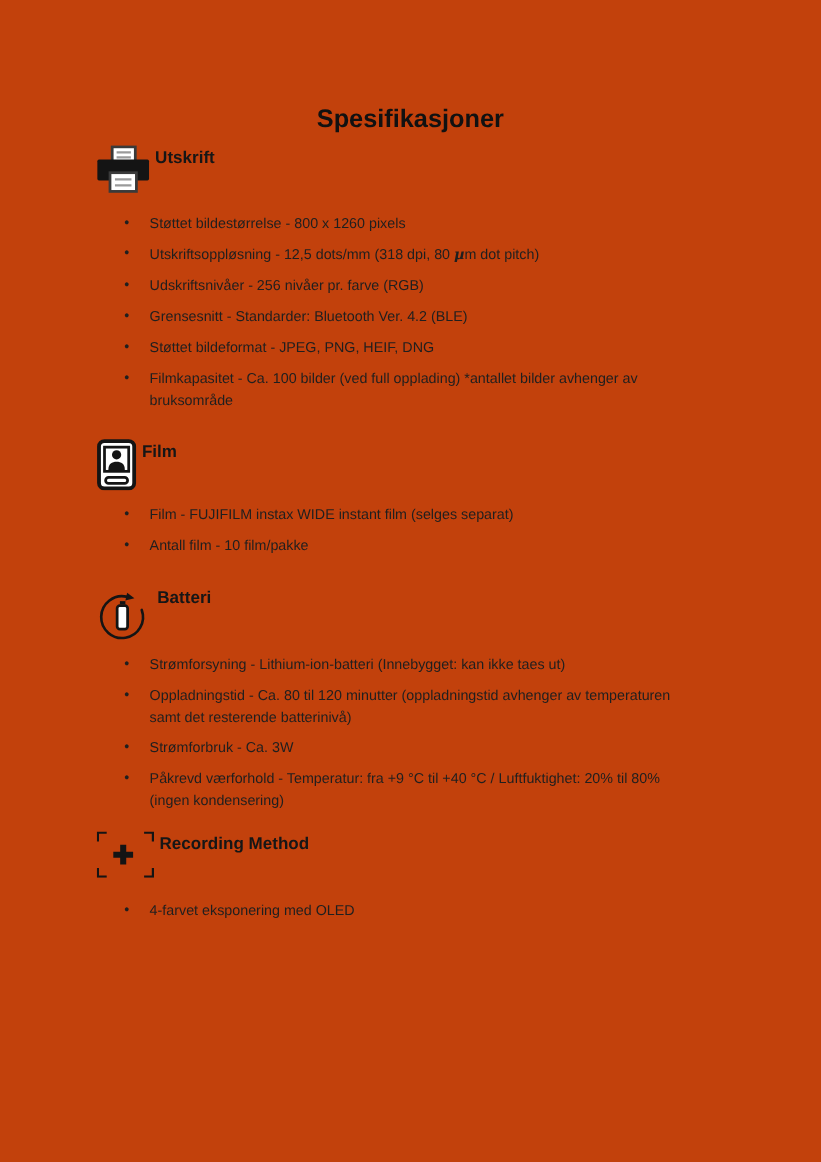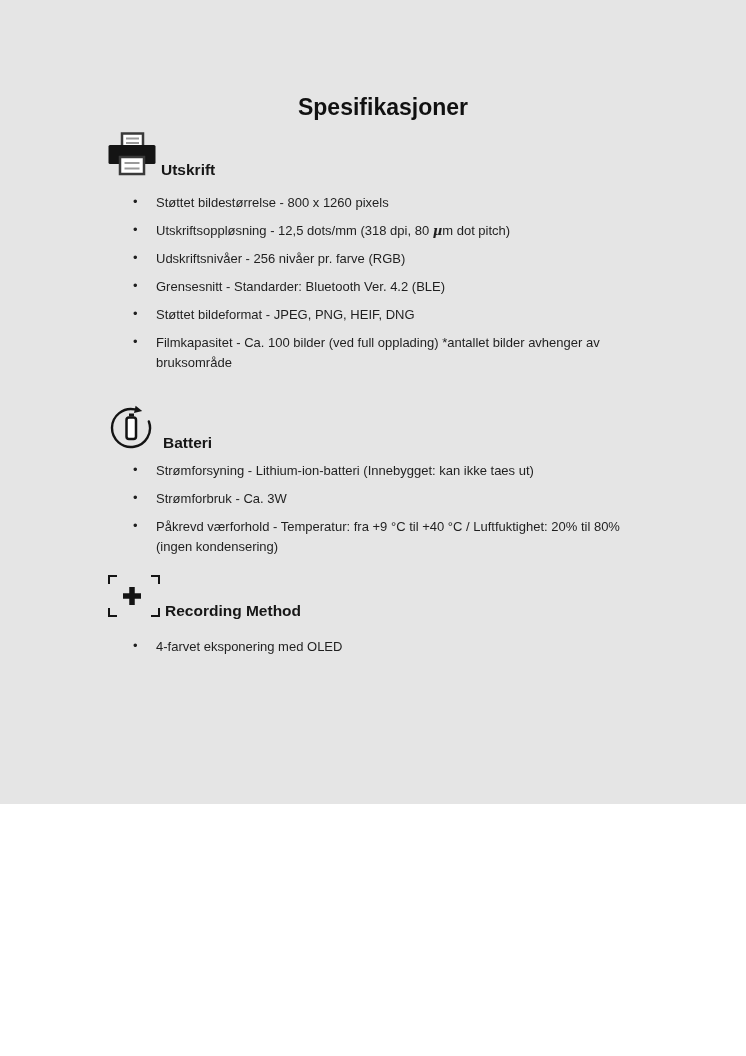--- a/index.html
+++ b/index.html
@@ -1,41 +1,40 @@
 <!DOCTYPE html>
 <html><head>
 <meta charset="utf-8">
 <style>
   * { margin: 0; padding: 0; box-sizing: border-box; }
   html, body { background: #ffffff; }
   .doc {
     position: relative;
     width: 746px;
-    height: 804px;
-    background: #e5e5e5;
+    height: 1056px;
+    background: #c2410c;
     font-family: "Liberation Sans", sans-serif;
     color: #1f1f1f;
     overflow: hidden;
-    padding-left: 20px;
   }
   .title {
     margin-top: 93px;
     text-align: center;
     font-size: 23px;
     line-height: 28px;
     font-weight: 700;
     color: #111111;
   }
   .content {
     padding-left: 88px;
     padding-right: 62px;
   }
   .section-header {
     display: flex;
-    align-items: flex-end;
+    align-items: flex-start;
     gap: 5px;
   }
   .section-header h2 {
     font-size: 15.5px;
     line-height: 18px;
     font-weight: 700;
     color: #161616;
     transform: translateY(3px);
   }
   .icon-box { flex: 0 0 auto; display: block; }
@@ -98,33 +97,50 @@
       <ul class="spec-list">
           <li>Støttet bildestørrelse - 800 x 1260 pixels</li>
           <li>Utskriftsoppløsning - 12,5 dots/mm (318 dpi, 80 <span class="mu">µ</span>m dot pitch)</li>
           <li>Udskriftsnivåer - 256 nivåer pr. farve (RGB)</li>
           <li>Grensesnitt - Standarder: Bluetooth Ver. 4.2 (BLE)</li>
           <li>Støttet bildeformat - JPEG, PNG, HEIF, DNG</li>
           <li>Filmkapasitet - Ca. 100 bilder (ved full opplading) *antallet bilder avhenger av bruksområde</li>
         </ul>
     </section>
 
+    <section class="sec-film">
+      <div class="section-header">
+        <svg class="icon-box" width="36" height="47" viewBox="0 0 36 47">
+          <rect x="2" y="2" width="32" height="43" rx="5" fill="#ffffff" stroke="#141414" stroke-width="3.5"></rect>
+          <rect x="7" y="7.5" width="22" height="22" fill="#ffffff" stroke="#141414" stroke-width="2.5"></rect>
+          <circle cx="18" cy="14.5" r="4.2" fill="#141414"></circle>
+          <path d="M10.5 28.2 C10.5 22.5 13.8 20.8 18 20.8 C22.2 20.8 25.5 22.5 25.5 28.2 Z" fill="#141414"></path>
+          <rect x="8" y="35" width="20" height="5.5" rx="2.75" fill="#ffffff" stroke="#141414" stroke-width="2.5"></rect>
+        </svg>
+        <h2>Film</h2>
+      </div>
+      <ul class="spec-list">
+          <li>Film - FUJIFILM instax WIDE instant film (selges separat)</li>
+          <li>Antall film - 10 film/pakke</li>
+        </ul>
+    </section>
 
     <section class="sec-batteri">
       <div class="section-header">
         <svg class="icon-box" width="50" height="50" viewBox="0 0 50 50">
           <path d="M 26.95 10.42 A 19 19 0 1 0 40.85 22.5" fill="none" stroke="#141414" stroke-width="2.4" stroke-linecap="round"></path>
           <path d="M 34.2 11.9 L 26.0 14.0 L 27.6 6.8 Z" fill="#141414"></path>
           <rect x="18.5" y="18.5" width="9.5" height="21.5" rx="2.5" fill="#ffffff" stroke="#141414" stroke-width="2.5"></rect>
           <rect x="21" y="14.5" width="5" height="3" fill="#141414"></rect>
         </svg>
         <h2>Batteri</h2>
       </div>
       <ul class="spec-list">
           <li>Strømforsyning - Lithium-ion-batteri (Innebygget: kan ikke taes ut)</li>
+          <li>Oppladningstid - Ca. 80 til 120 minutter (oppladningstid avhenger av temperaturen samt det resterende batterinivå)</li>
           <li>Strømforbruk - Ca. 3W</li>
           <li>Påkrevd værforhold - Temperatur: fra +9 °C til +40 °C / Luftfuktighet: 20% til 80% (ingen kondensering)</li>
         </ul>
     </section>
 
     <section class="sec-recording">
       <div class="section-header">
         <svg class="icon-box" width="52" height="42" viewBox="0 0 52 42">
           <path d="M1 9 L1 1 L9 1" fill="none" stroke="#141414" stroke-width="2"></path>
           <path d="M43 1 L51 1 L51 9" fill="none" stroke="#141414" stroke-width="2"></path>

